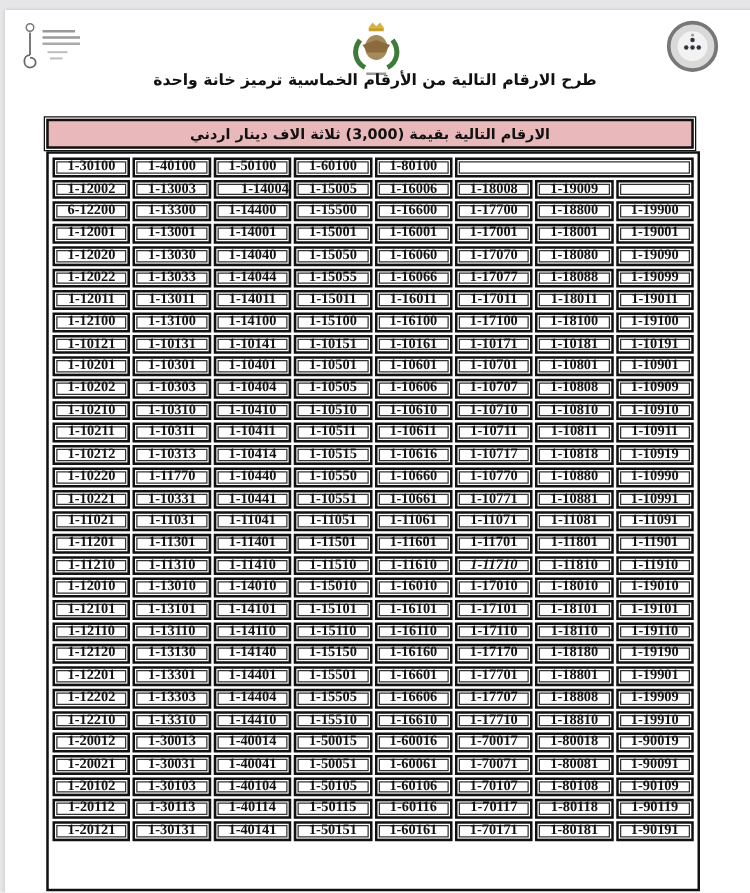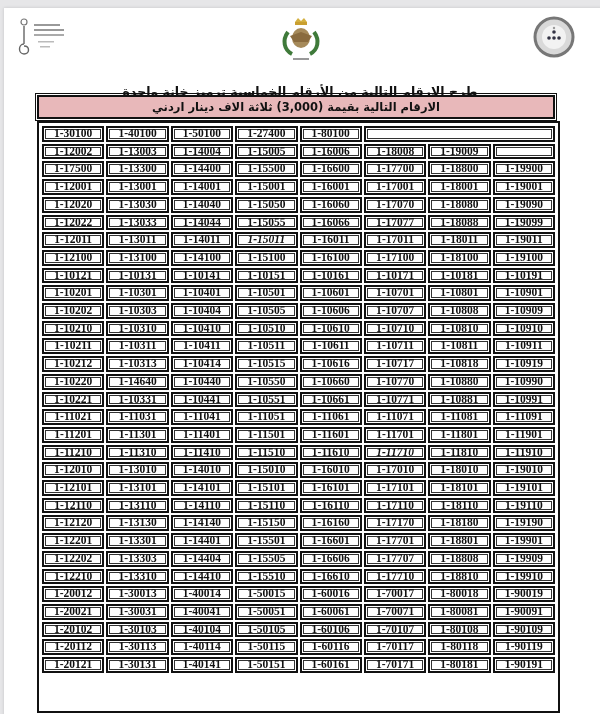--- a/index.html
+++ b/index.html
@@ -2,21 +2,21 @@
 <html><head>
 <meta charset="utf-8">
 <style>
   html,body{margin:0;padding:0;}
   body{width:600px;height:714px;background:#e6e6e8;overflow:hidden;font-family:"Liberation Serif",serif;position:relative;}
   .paper{position:absolute;left:4px;top:8px;width:600px;height:720px;background:#ffffff;box-shadow:0 0 3px rgba(0,0,0,0.15);}
   .logo{position:absolute;}
   .logo-left{left:16px;top:16px;width:60px;height:42px;}
   .logo-center{left:278px;top:14px;width:46px;height:50px;}
   .logo-right{left:533px;top:16px;width:42px;height:42px;}
-  .title{position:absolute;left:0;width:600px;top:84px;text-align:center;direction:rtl;font-family:"DejaVu Sans",sans-serif;font-weight:bold;font-size:12.5px;color:#111;}
+  .title{position:absolute;left:0;width:600px;top:56px;text-align:center;direction:rtl;font-family:"DejaVu Sans",sans-serif;font-weight:bold;font-size:12.5px;color:#111;}
   .banner{position:absolute;left:37px;top:95px;width:514px;height:20px;background:#e8b8ba;border:2px solid #111;outline:1px solid #111;outline-offset:1px;text-align:center;direction:rtl;font-family:"DejaVu Sans",sans-serif;font-weight:bold;font-size:11.5px;line-height:20px;color:#111;}
   .grid-wrap{position:absolute;left:37px;top:121px;width:517px;height:586px;border:2px solid #111;background:#fff;padding:1px;box-sizing:content-box;}
   table.grid{border-collapse:separate;border-spacing:2px;width:517px;table-layout:fixed;}
   table.grid td{height:16.9px;padding:0;border:2px solid #111;background:#fff;text-align:center;font-family:"Liberation Serif",serif;font-weight:bold;font-size:11.5px;color:#111;line-height:14px;box-shadow:inset 0 0 0 1px #fff, inset 0 0 0 2px #333;}
   table.grid td.empty{}
 </style>
 </head>
 <body>
 
 <div class="paper"></div>
@@ -70,36 +70,36 @@
         <col>
         <col>
         <col>
         <col>
     </colgroup>
     <tbody id="grid-body">
         <tr>
           <td style="height: 11.697px; line-height: 11.697px;">1-30100</td>
           <td style="height: 11.697px; line-height: 11.697px;">1-40100</td>
           <td style="height: 11.697px; line-height: 11.697px;">1-50100</td>
-          <td style="height: 11.697px; line-height: 11.697px;">1-27400</td>
+          <td style="height: 11.697px; line-height: 11.697px;">1-60100</td>
           <td style="height: 11.697px; line-height: 11.697px;">1-80100</td>
           <td colspan="3" class="empty" style="height: 11.697px; line-height: 11.697px;"></td>
         </tr>
         <tr>
           <td style="height: 11.697px; line-height: 11.697px;">1-12002</td>
           <td style="height: 11.697px; line-height: 11.697px;">1-13003</td>
-          <td style="height: 11.697px; line-height: 11.697px;">1-14004</td>
+          <td style="height: 11.697px; line-height: 11.697px; text-align: right;">1-14004</td>
           <td style="height: 11.697px; line-height: 11.697px;">1-15005</td>
           <td style="height: 11.697px; line-height: 11.697px;">1-16006</td>
           <td style="height: 11.697px; line-height: 11.697px;">1-18008</td>
           <td style="height: 11.697px; line-height: 11.697px;">1-19009</td>
           <td style="height: 11.697px; line-height: 11.697px;"></td>
         </tr>
         <tr>
-          <td style="height: 11.697px; line-height: 11.697px;">1-17500</td>
+          <td style="height: 11.697px; line-height: 11.697px;">6-12200</td>
           <td style="height: 11.697px; line-height: 11.697px;">1-13300</td>
           <td style="height: 11.697px; line-height: 11.697px;">1-14400</td>
           <td style="height: 11.697px; line-height: 11.697px;">1-15500</td>
           <td style="height: 11.697px; line-height: 11.697px;">1-16600</td>
           <td style="height: 11.697px; line-height: 11.697px;">1-17700</td>
           <td style="height: 11.697px; line-height: 11.697px;">1-18800</td>
           <td style="height: 11.697px; line-height: 11.697px;">1-19900</td>
         </tr>
         <tr>
           <td style="height: 11.697px; line-height: 11.697px;">1-12001</td>
@@ -128,21 +128,21 @@
           <td style="height: 11.697px; line-height: 11.697px;">1-15055</td>
           <td style="height: 11.697px; line-height: 11.697px;">1-16066</td>
           <td style="height: 11.697px; line-height: 11.697px;">1-17077</td>
           <td style="height: 11.697px; line-height: 11.697px;">1-18088</td>
           <td style="height: 11.697px; line-height: 11.697px;">1-19099</td>
         </tr>
         <tr>
           <td style="height: 11.697px; line-height: 11.697px;">1-12011</td>
           <td style="height: 11.697px; line-height: 11.697px;">1-13011</td>
           <td style="height: 11.697px; line-height: 11.697px;">1-14011</td>
-          <td style="height: 11.697px; line-height: 11.697px; font-style: italic;">1-15011</td>
+          <td style="height: 11.697px; line-height: 11.697px;">1-15011</td>
           <td style="height: 11.697px; line-height: 11.697px;">1-16011</td>
           <td style="height: 11.697px; line-height: 11.697px;">1-17011</td>
           <td style="height: 11.697px; line-height: 11.697px;">1-18011</td>
           <td style="height: 11.697px; line-height: 11.697px;">1-19011</td>
         </tr>
         <tr>
           <td style="height: 11.697px; line-height: 11.697px;">1-12100</td>
           <td style="height: 11.697px; line-height: 11.697px;">1-13100</td>
           <td style="height: 11.697px; line-height: 11.697px;">1-14100</td>
           <td style="height: 11.697px; line-height: 11.697px;">1-15100</td>
@@ -206,21 +206,21 @@
           <td style="height: 11.697px; line-height: 11.697px;">1-10313</td>
           <td style="height: 11.697px; line-height: 11.697px;">1-10414</td>
           <td style="height: 11.697px; line-height: 11.697px;">1-10515</td>
           <td style="height: 11.697px; line-height: 11.697px;">1-10616</td>
           <td style="height: 11.697px; line-height: 11.697px;">1-10717</td>
           <td style="height: 11.697px; line-height: 11.697px;">1-10818</td>
           <td style="height: 11.697px; line-height: 11.697px;">1-10919</td>
         </tr>
         <tr>
           <td style="height: 11.697px; line-height: 11.697px;">1-10220</td>
-          <td style="height: 11.697px; line-height: 11.697px;">1-14640</td>
+          <td style="height: 11.697px; line-height: 11.697px;">1-11770</td>
           <td style="height: 11.697px; line-height: 11.697px;">1-10440</td>
           <td style="height: 11.697px; line-height: 11.697px;">1-10550</td>
           <td style="height: 11.697px; line-height: 11.697px;">1-10660</td>
           <td style="height: 11.697px; line-height: 11.697px;">1-10770</td>
           <td style="height: 11.697px; line-height: 11.697px;">1-10880</td>
           <td style="height: 11.697px; line-height: 11.697px;">1-10990</td>
         </tr>
         <tr>
           <td style="height: 11.697px; line-height: 11.697px;">1-10221</td>
           <td style="height: 11.697px; line-height: 11.697px;">1-10331</td>

